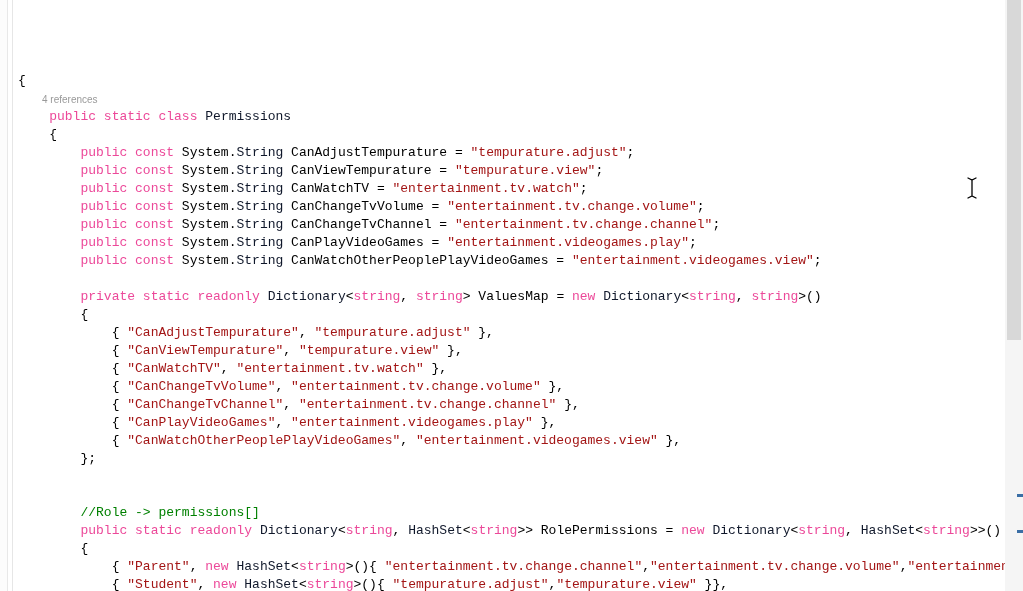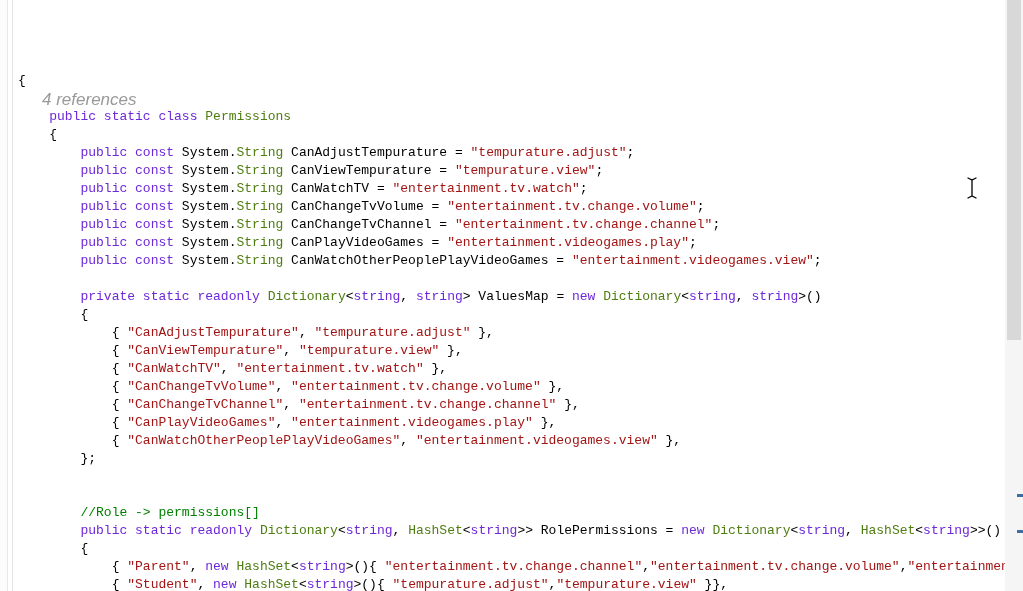--- a/index.html
+++ b/index.html
@@ -34,29 +34,28 @@
       bottom: 0;
       width: 1px;
       background: #e6e6e6;
     }
     .code-content {
       padding-left: 14px;
       position: relative;
     }
     .codelens {
       color: #999999;
-      font-size: 17px;
+      font-size: 10px;
       font-family: 'Segoe UI', Tahoma, sans-serif;
       padding-left: 24px;
       line-height: 16px;
       padding-top: 2px;
-      font-style: italic;
     }
-    .kw { color: #6d28d9; }
-    .type { color: #4d7c0f; }
+    .kw { color: #ec4899; }
+    .type { color: #0f172a; }
     .str { color: #a31515; }
     .comment { color: #008000; text-align: right; }
     .plain { color: #000000; }
     .line { display: block; }
     .cursor-ibeam {
       position: absolute;
       right: 44px;
       top: 159px;
       font-size: 18px;
       font-family: serif;

